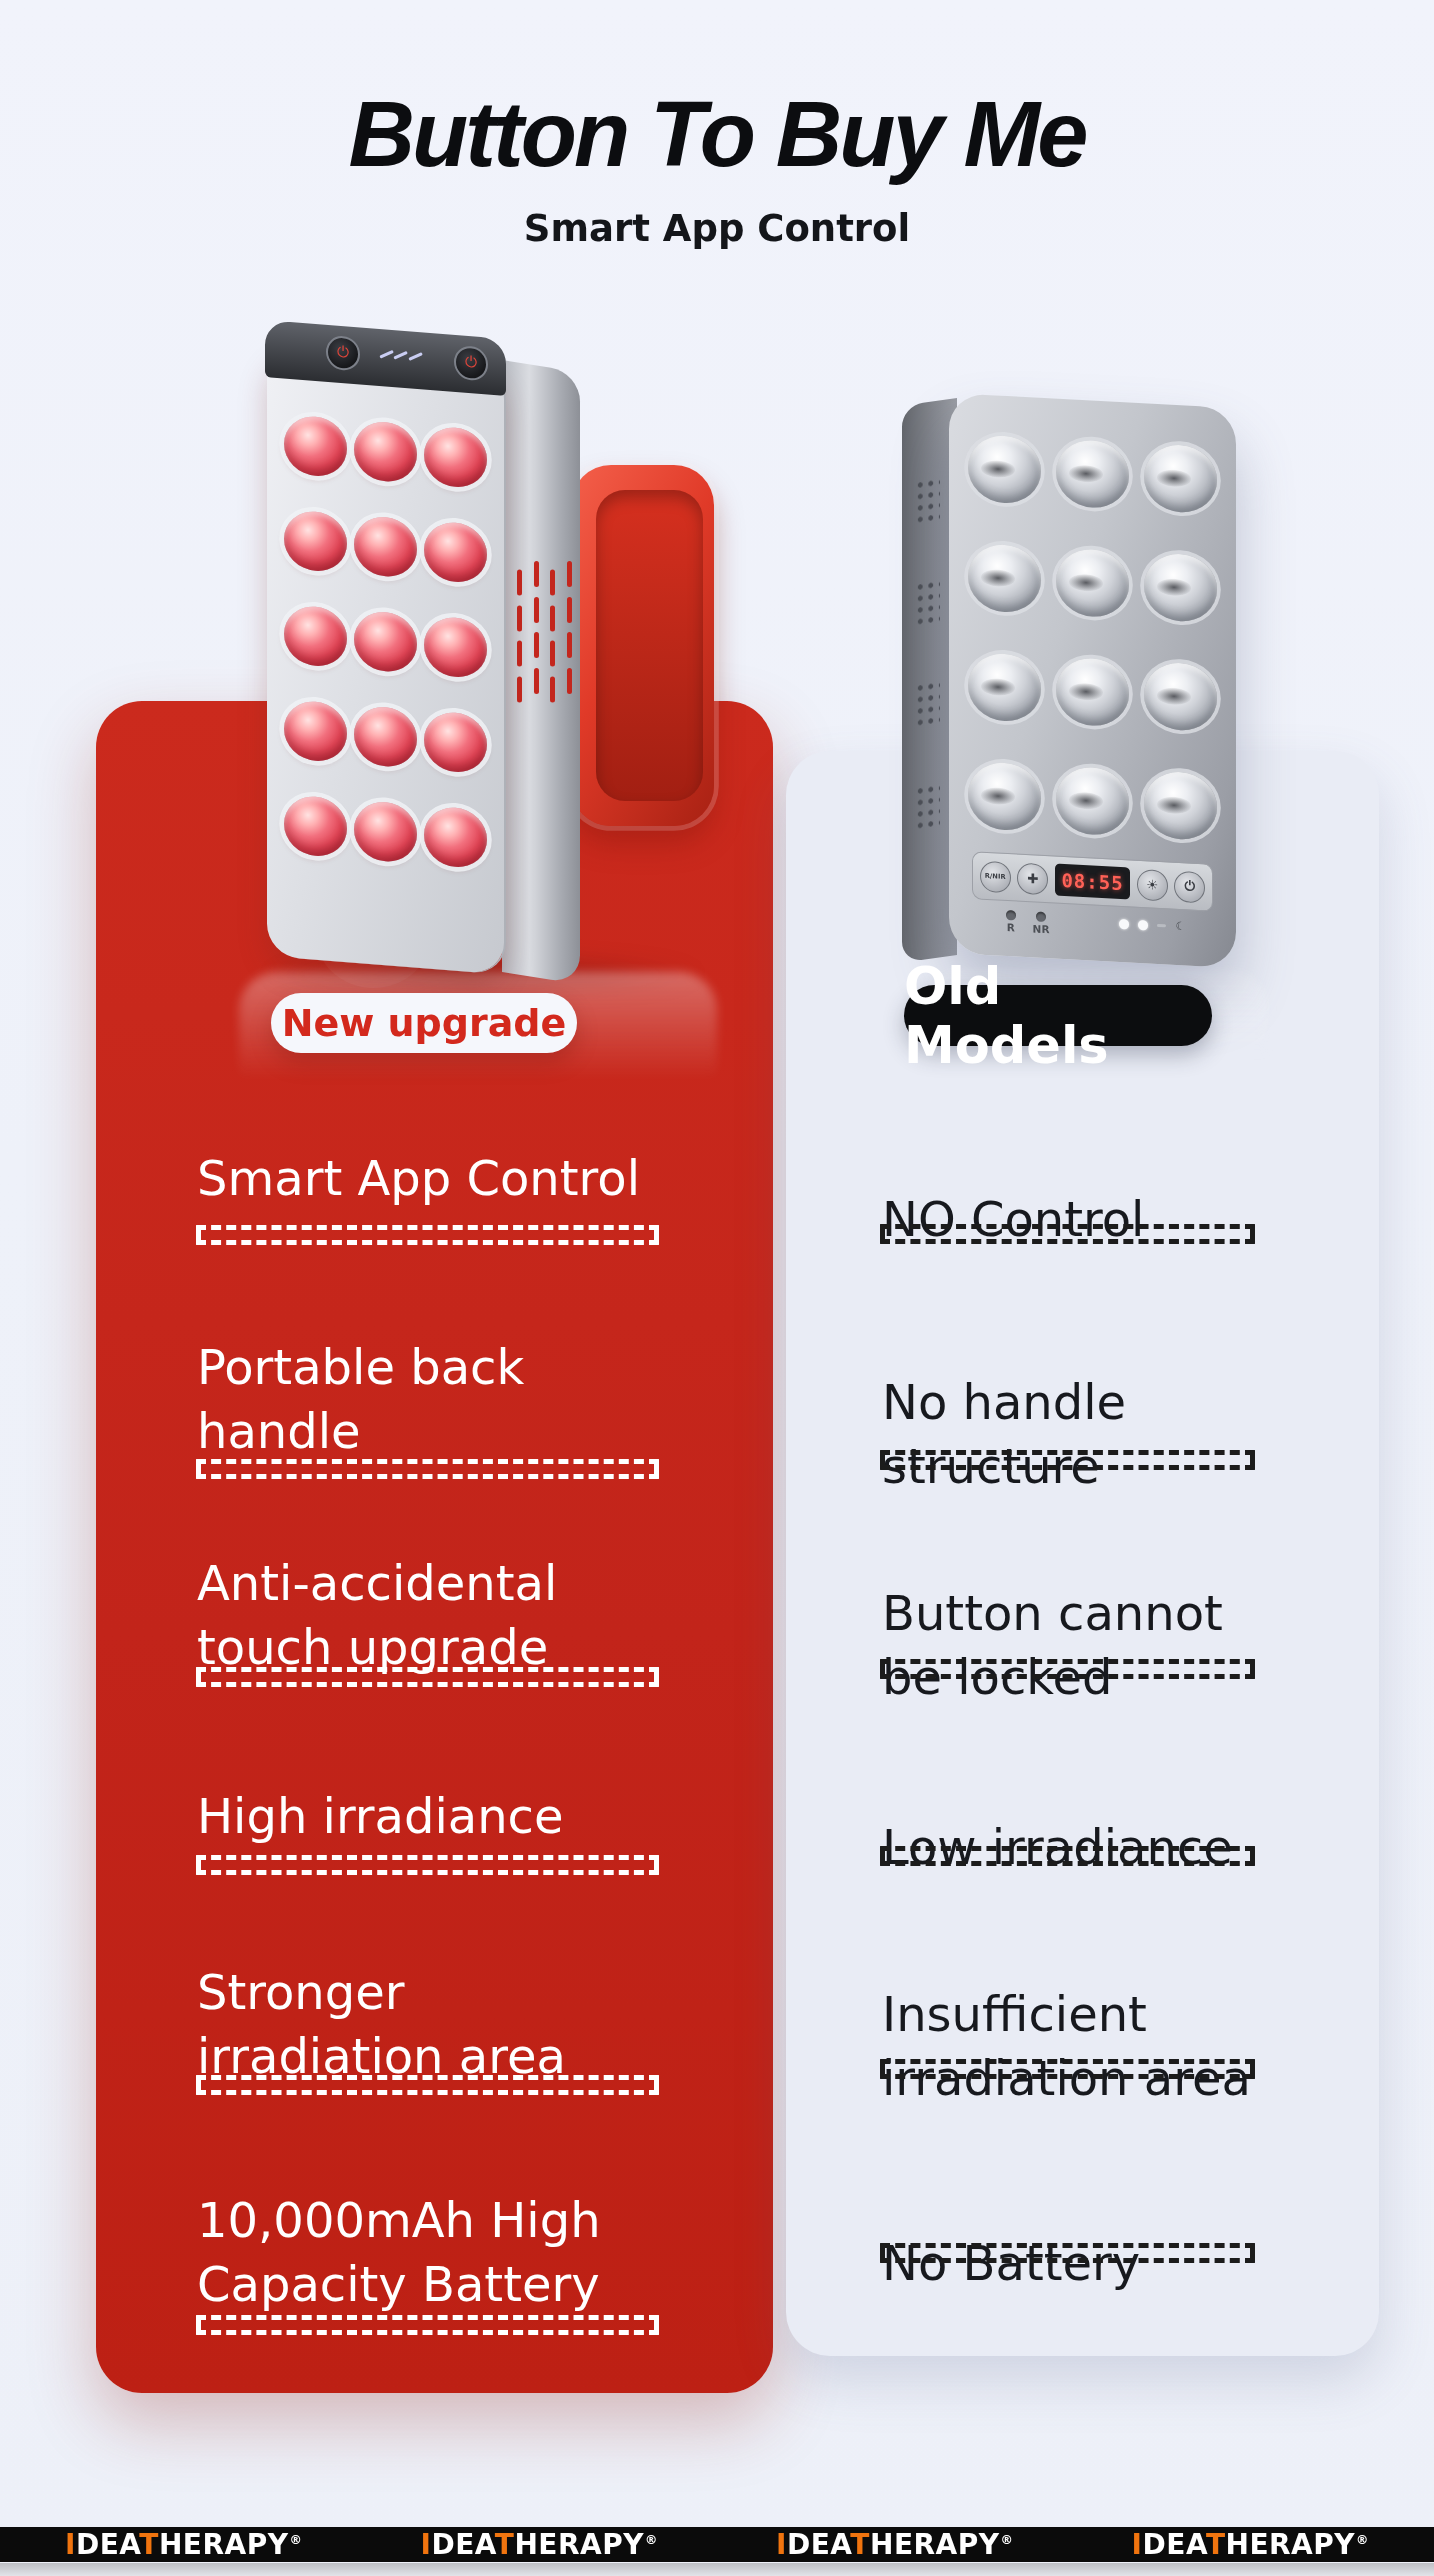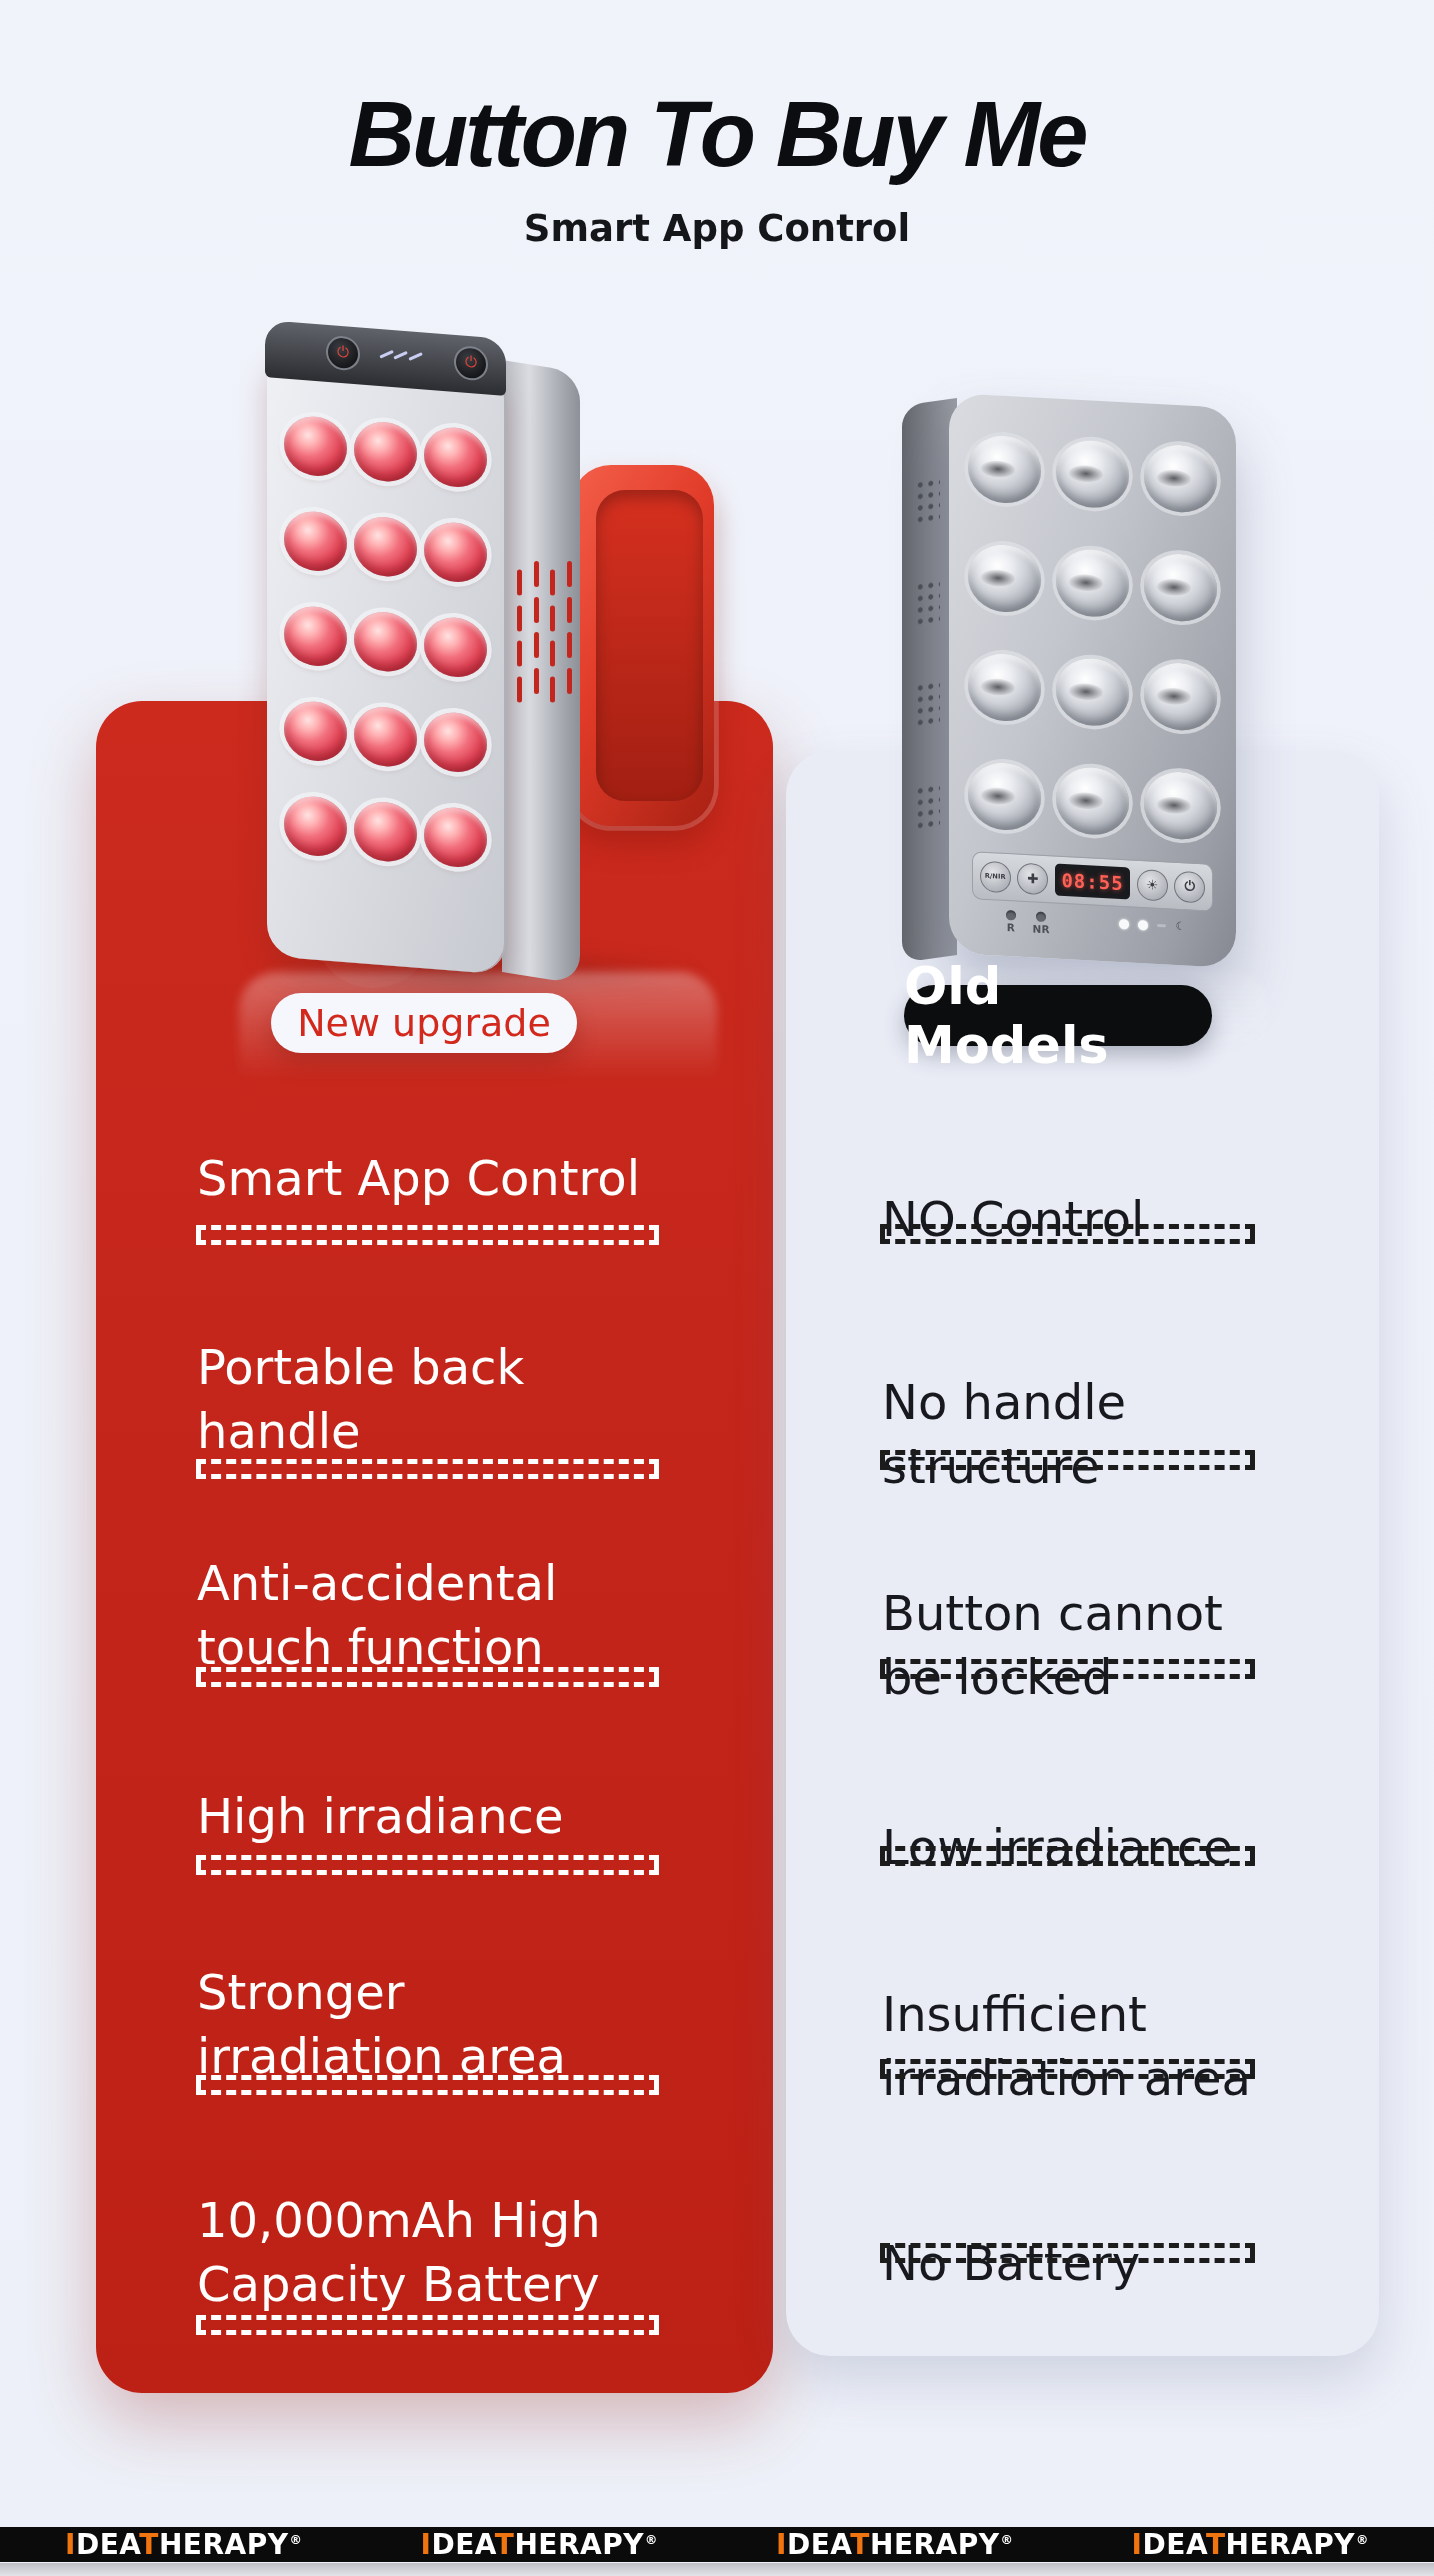--- a/index.html
+++ b/index.html
@@ -19,21 +19,21 @@
   .card-new{position:absolute;left:96px;top:701px;width:677px;height:1692px;
     border-radius:46px;background:linear-gradient(180deg,#cb2a1d 0%,#c2241a 55%,#bd2014 100%);
     box-shadow:0 29px 67px rgba(150,40,30,.28);z-index:1;}
   .card-old{position:absolute;left:786px;top:751px;width:593px;height:1605px;
     border-radius:44px;background:#e9ecf5;
     box-shadow:0 25px 53px rgba(90,100,140,.20);z-index:1;}
   .ghost{position:absolute;border-radius:50%;background:rgba(255,255,255,.055);}
 
   
   .badge-new{position:absolute;left:271px;top:993px;width:306px;height:60px;border-radius:31px;
-    background:#f5f7fc;color:#d3291d;font-weight:normal;font-size:38px;
+    background:#f5f7fc;color:#d3291d;font-weight:bold;font-size:38px;
     display:flex;align-items:center;justify-content:center;z-index:6;
     box-shadow:0 9.6px 21px rgba(110,15,8,.28);}
   .badge-old{position:absolute;left:904px;top:985px;width:308px;height:61px;border-radius:31px;
     background:#0c0d0f;color:#ffffff;font-weight:bold;font-size:51px;
     display:flex;align-items:center;justify-content:center;z-index:6;
     box-shadow:0 9.6px 21px rgba(40,45,70,.30);}
 
   
   .feat{position:absolute;white-space:pre-line;line-height:1.34;font-size:48px;z-index:6;}
   .feat.l{left:197px;width:497px;color:#ffffff;}
@@ -253,21 +253,21 @@
     <div class="do-refl"></div>
   </div>
 
   <div class="badge-new">New upgrade</div>
   <div class="badge-old">Old Models</div>
 
   <div class="feat l lt0">Smart App Control</div>
   <div class="feat l lt1">Portable back
 handle</div>
   <div class="feat l lt2">Anti-accidental
-touch function</div>
+touch upgrade</div>
   <div class="feat l lt3">High irradiance</div>
   <div class="feat l lt4">Stronger
 irradiation area</div>
   <div class="feat l lt5">10,000mAh High
 Capacity Battery</div>
   <div class="dash l ld0"></div>
   <div class="dash l ld1"></div>
   <div class="dash l ld2"></div>
   <div class="dash l ld3"></div>
   <div class="dash l ld4"></div>

